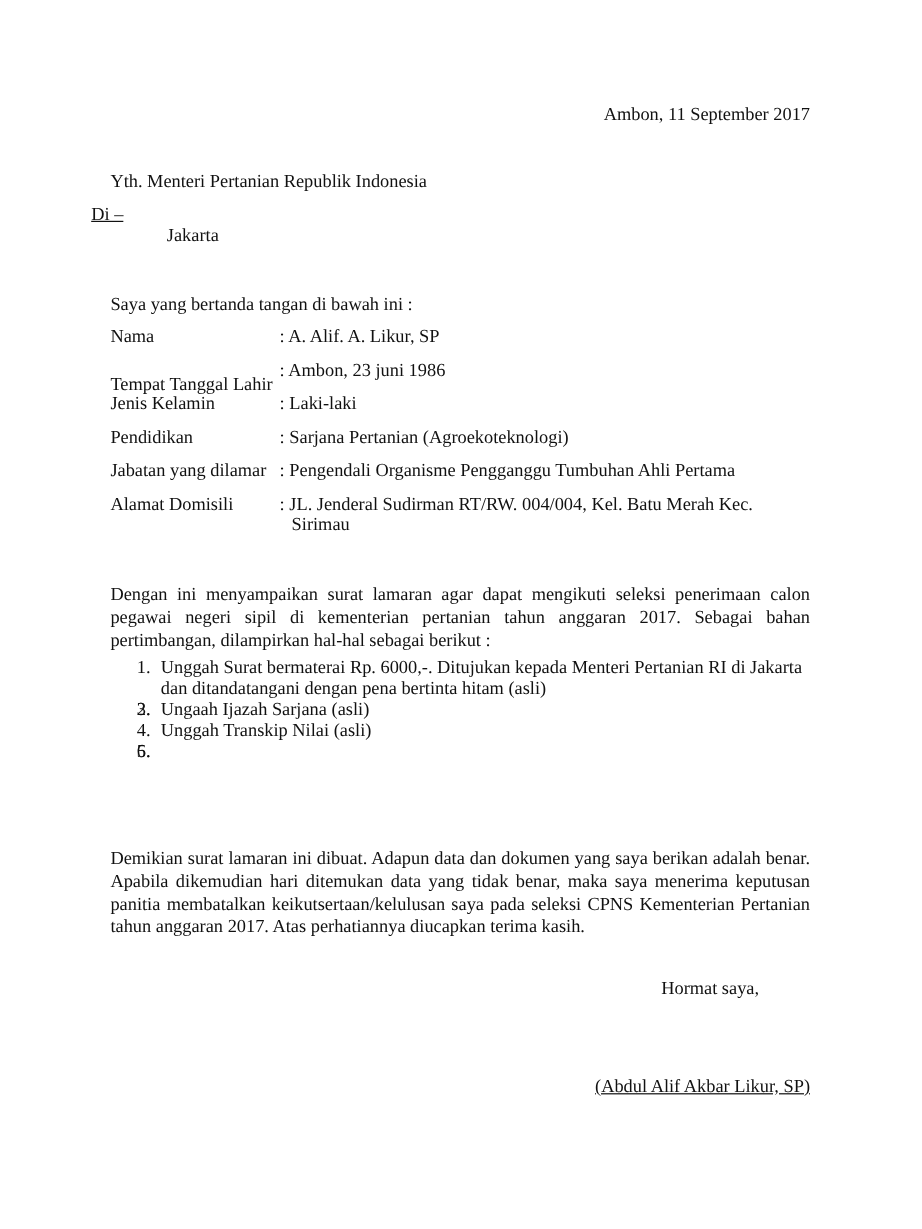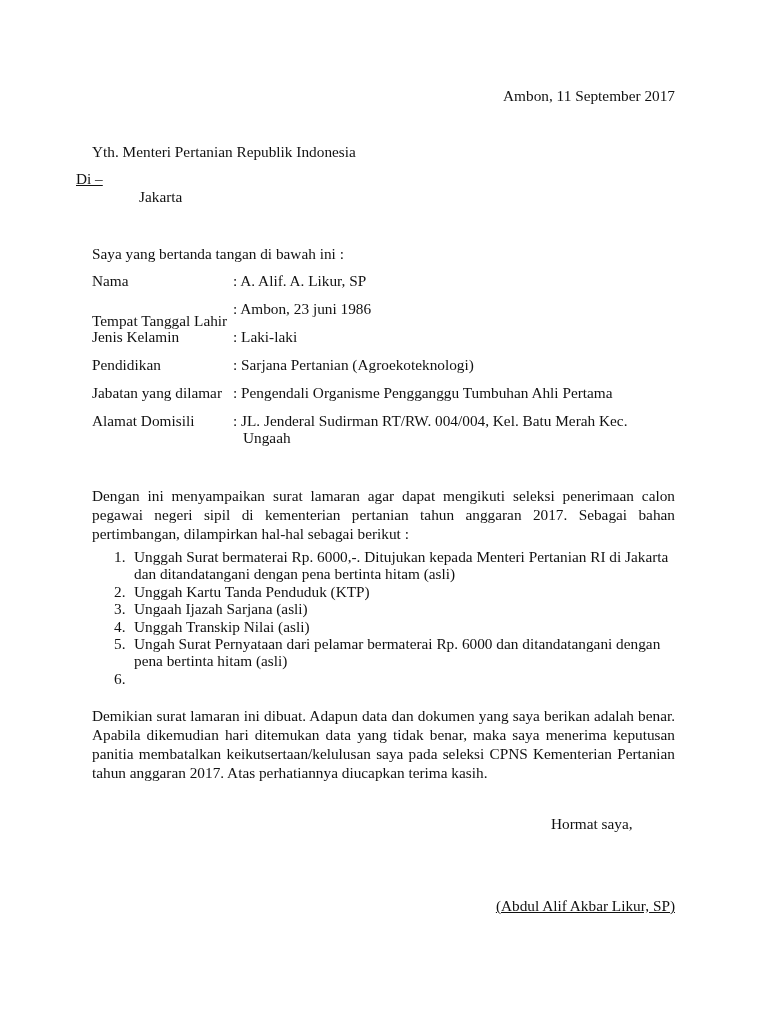--- a/index.html
+++ b/index.html
@@ -44,31 +44,31 @@
     <div class="field-value" style="top:328px">: Laki-laki</div>
 
     <div class="field-label" style="top:356px">Pendidikan</div>
     <div class="field-value" style="top:356px">: Sarjana Pertanian (Agroekoteknologi)</div>
 
     <div class="field-label" style="top:384px">Jabatan yang dilamar</div>
     <div class="field-value" style="top:384px">: Pengendali Organisme Pengganggu Tumbuhan Ahli Pertama</div>
 
     <div class="field-label" style="top:412px">Alamat Domisili</div>
     <div class="field-value" style="top:412px">: JL. Jenderal Sudirman RT/RW. 004/004, Kel. Batu Merah Kec.</div>
-    <div class="field-cont" style="top:429px">Ungaah</div>
+    <div class="field-cont" style="top:429px">Sirimau</div>
   </div>
 
   <div class="para para1">Dengan ini menyampaikan surat lamaran agar dapat mengikuti seleksi penerimaan calon pegawai negeri sipil di kementerian pertanian tahun anggaran 2017. Sebagai bahan pertimbangan, dilampirkan hal-hal sebagai berikut :</div>
 
   <ol class="list">
     <li><span class="num">1.</span><span>Unggah Surat bermaterai Rp. 6000,-. Ditujukan kepada Menteri Pertanian RI di Jakarta dan ditandatangani dengan pena bertinta hitam (asli)</span></li>
-    <li><span class="num">2.</span><span>Unggah Kartu Tanda Penduduk (KTP)</span></li>
+    <li><span class="num">2.</span></li>
     <li><span class="num">3.</span><span>Ungaah Ijazah Sarjana (asli)</span></li>
     <li><span class="num">4.</span><span>Unggah Transkip Nilai (asli)</span></li>
-    <li><span class="num">5.</span><span>Ungah Surat Pernyataan dari pelamar bermaterai Rp. 6000 dan ditandatangani dengan pena bertinta hitam (asli)</span></li>
+    <li><span class="num">5.</span></li>
     <li><span class="num">6.</span></li>
   </ol>
 
   <div class="para para2">Demikian surat lamaran ini dibuat. Adapun data dan dokumen yang saya berikan adalah benar. Apabila dikemudian hari ditemukan data yang tidak benar, maka saya menerima keputusan panitia membatalkan keikutsertaan/kelulusan saya pada seleksi CPNS Kementerian Pertanian tahun anggaran 2017. Atas perhatiannya diucapkan terima kasih.</div>
 
   <div class="abs closing">Hormat saya,</div>
   <div class="abs signature">(Abdul Alif Akbar Likur, SP)</div>
 </div>
 
 </body></html>

